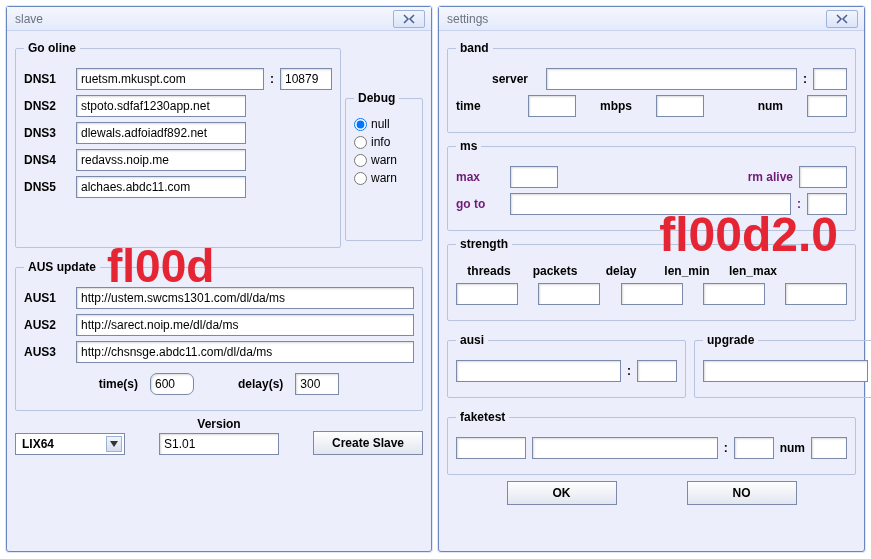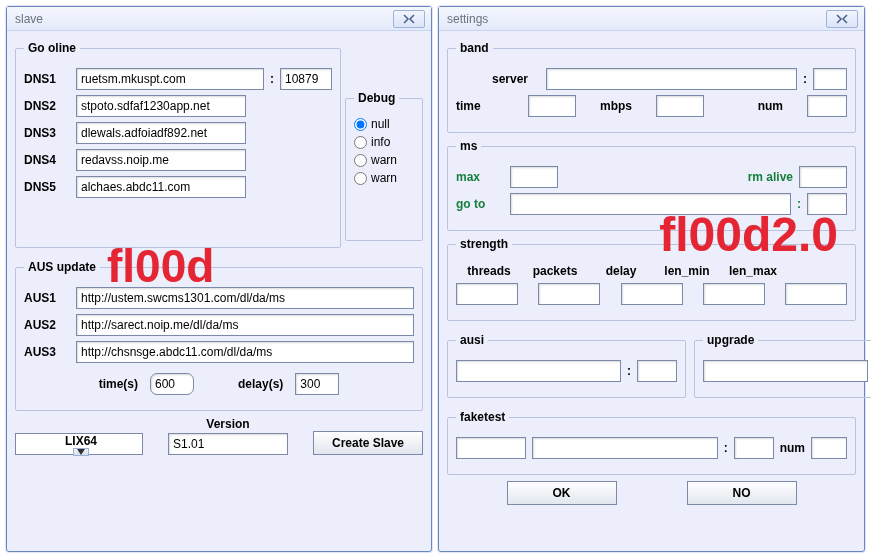--- a/index.html
+++ b/index.html
@@ -90,21 +90,21 @@
   .radio input { margin:0; }
   .watermark {
     position: absolute;
     font-weight: bold;
     color: #e52533;
     text-shadow: 0 1px 0 rgba(255,255,255,.4), 0 0 1px rgba(0,0,0,.2);
     pointer-events: none;
     z-index: 10;
     font-family: Arial, sans-serif;
   }
-  .ms-disabled .lbl2 { color:#15803d; }
+  .ms-disabled .lbl2 { color:#701a75; }
   
   .flex1 { flex: 1; }
   .center { text-align:center; }
 </style>
 </head>
 <body>
 
 <div class="window" style="width:427px; height:546px;">
   <div class="titlebar">
     <span class="title">slave</span>
@@ -183,21 +183,21 @@
       <div class="row" style="justify-content:center; gap:12px; margin-top:10px;">
         <span class="lbl2">time(s)</span>
         <input type="text" class="txt sunken" style="width: 44px; border-radius: 7px;" value="600">
         <span style="width:20px"></span>
         <span class="lbl2">delay(s)</span>
         <input type="text" class="txt sunken" style="width: 44px;" value="300">
       </div>
     </fieldset>
 
     <div style="display:flex; align-items:flex-end; gap:14px; margin-top:4px;">
-      <div class="select" style="width:128px;flex-direction:column;">
+      <div class="select" style="width:110px;">
         <span>LIX64</span>
         <span class="arrow">
           <svg width="8" height="6" viewBox="0 0 8 6">
               <path d="M0 0 L8 0 L4 6 Z" fill="#333"></path>
             </svg>
         </span>
       </div>
       <div style="display:flex; flex-direction:column; align-items:center; flex:1;justify-content:center;">
         <span class="lbl2">Version</span>
         <input type="text" class="txt sunken" style="width: 120px; margin-top: 2px;" value="S1.01">

